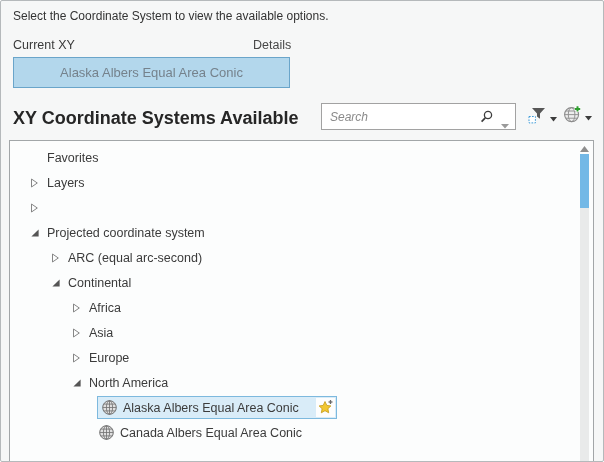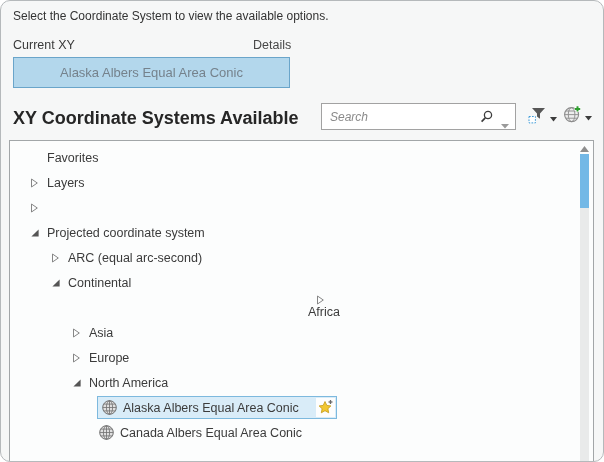--- a/index.html
+++ b/index.html
@@ -1,21 +1,21 @@
 <!DOCTYPE html>
 <html style="--dialog-bg: #f6f7f7; --dialog-border: #b5b9bb; --accent-blue: #73b8e6; --current-box-fill: #b3d7ec; --current-box-border: #6aa5ca; --current-box-text: #75828c; --selection-fill: #d9ecf8; --selection-border: #7db9de; --panel-bg: #fcfdfd; --panel-border: #a2a6a8; --tree-text: #3b3b3b; --star-gold: #f2c731; --add-plus-green: #2f9e2f;"><head>
 <meta charset="utf-8">
 <style>
   html,body { margin:0; padding:0; background:#fff; }
   * { box-sizing:border-box; }
   .dialog {
     position:relative; width:604px; height:462px;
     background:var(--dialog-bg,#f6f7f7);
     border:1px solid var(--dialog-border,#b5b9bb);
-    border-radius:10px;
+    border-radius:2px;
     font-family:"Liberation Sans", sans-serif;
     color:#333; overflow:hidden;
   }
   .abs { position:absolute; }
   .instruction { left:12px; top:8px; font-size:12px; color:#333; }
   .current-label { left:12px; top:37px; font-size:12.5px; color:#3a3a3a;text-align:right; }
   .details-link { left:252px; top:37px; font-size:12.5px; color:#474747;
     text-decoration-color:#6f8c74; cursor:pointer; }
   .current-box {
     left:12px; top:56px; width:277px; height:31px;
@@ -172,21 +172,21 @@
           <span>ARC (equal arc-second)</span>
         </div>
         <div class="tree-row" style="padding-left: 41px;">
           <span class="expander">
             <svg width="10" height="10" viewBox="0 0 10 10">
               <polygon points="8.6,1.4 8.6,8.6 1.4,8.6" fill="#555555"></polygon>
             </svg>
           </span>
           <span>Continental</span>
         </div>
-        <div class="tree-row" style="padding-left: 62px; flex-direction: column;">
+        <div class="tree-row" style="padding-left: 62px;">
           <span class="expander">
             <svg width="9" height="10" viewBox="0 0 9 10">
               <polygon points="1.5,1 7.3,5 1.5,9" fill="none" stroke="#868686" stroke-width="1"></polygon>
             </svg>
           </span>
           <span>Africa</span>
         </div>
         <div class="tree-row" style="padding-left: 62px;">
           <span class="expander">
             <svg width="9" height="10" viewBox="0 0 9 10">

